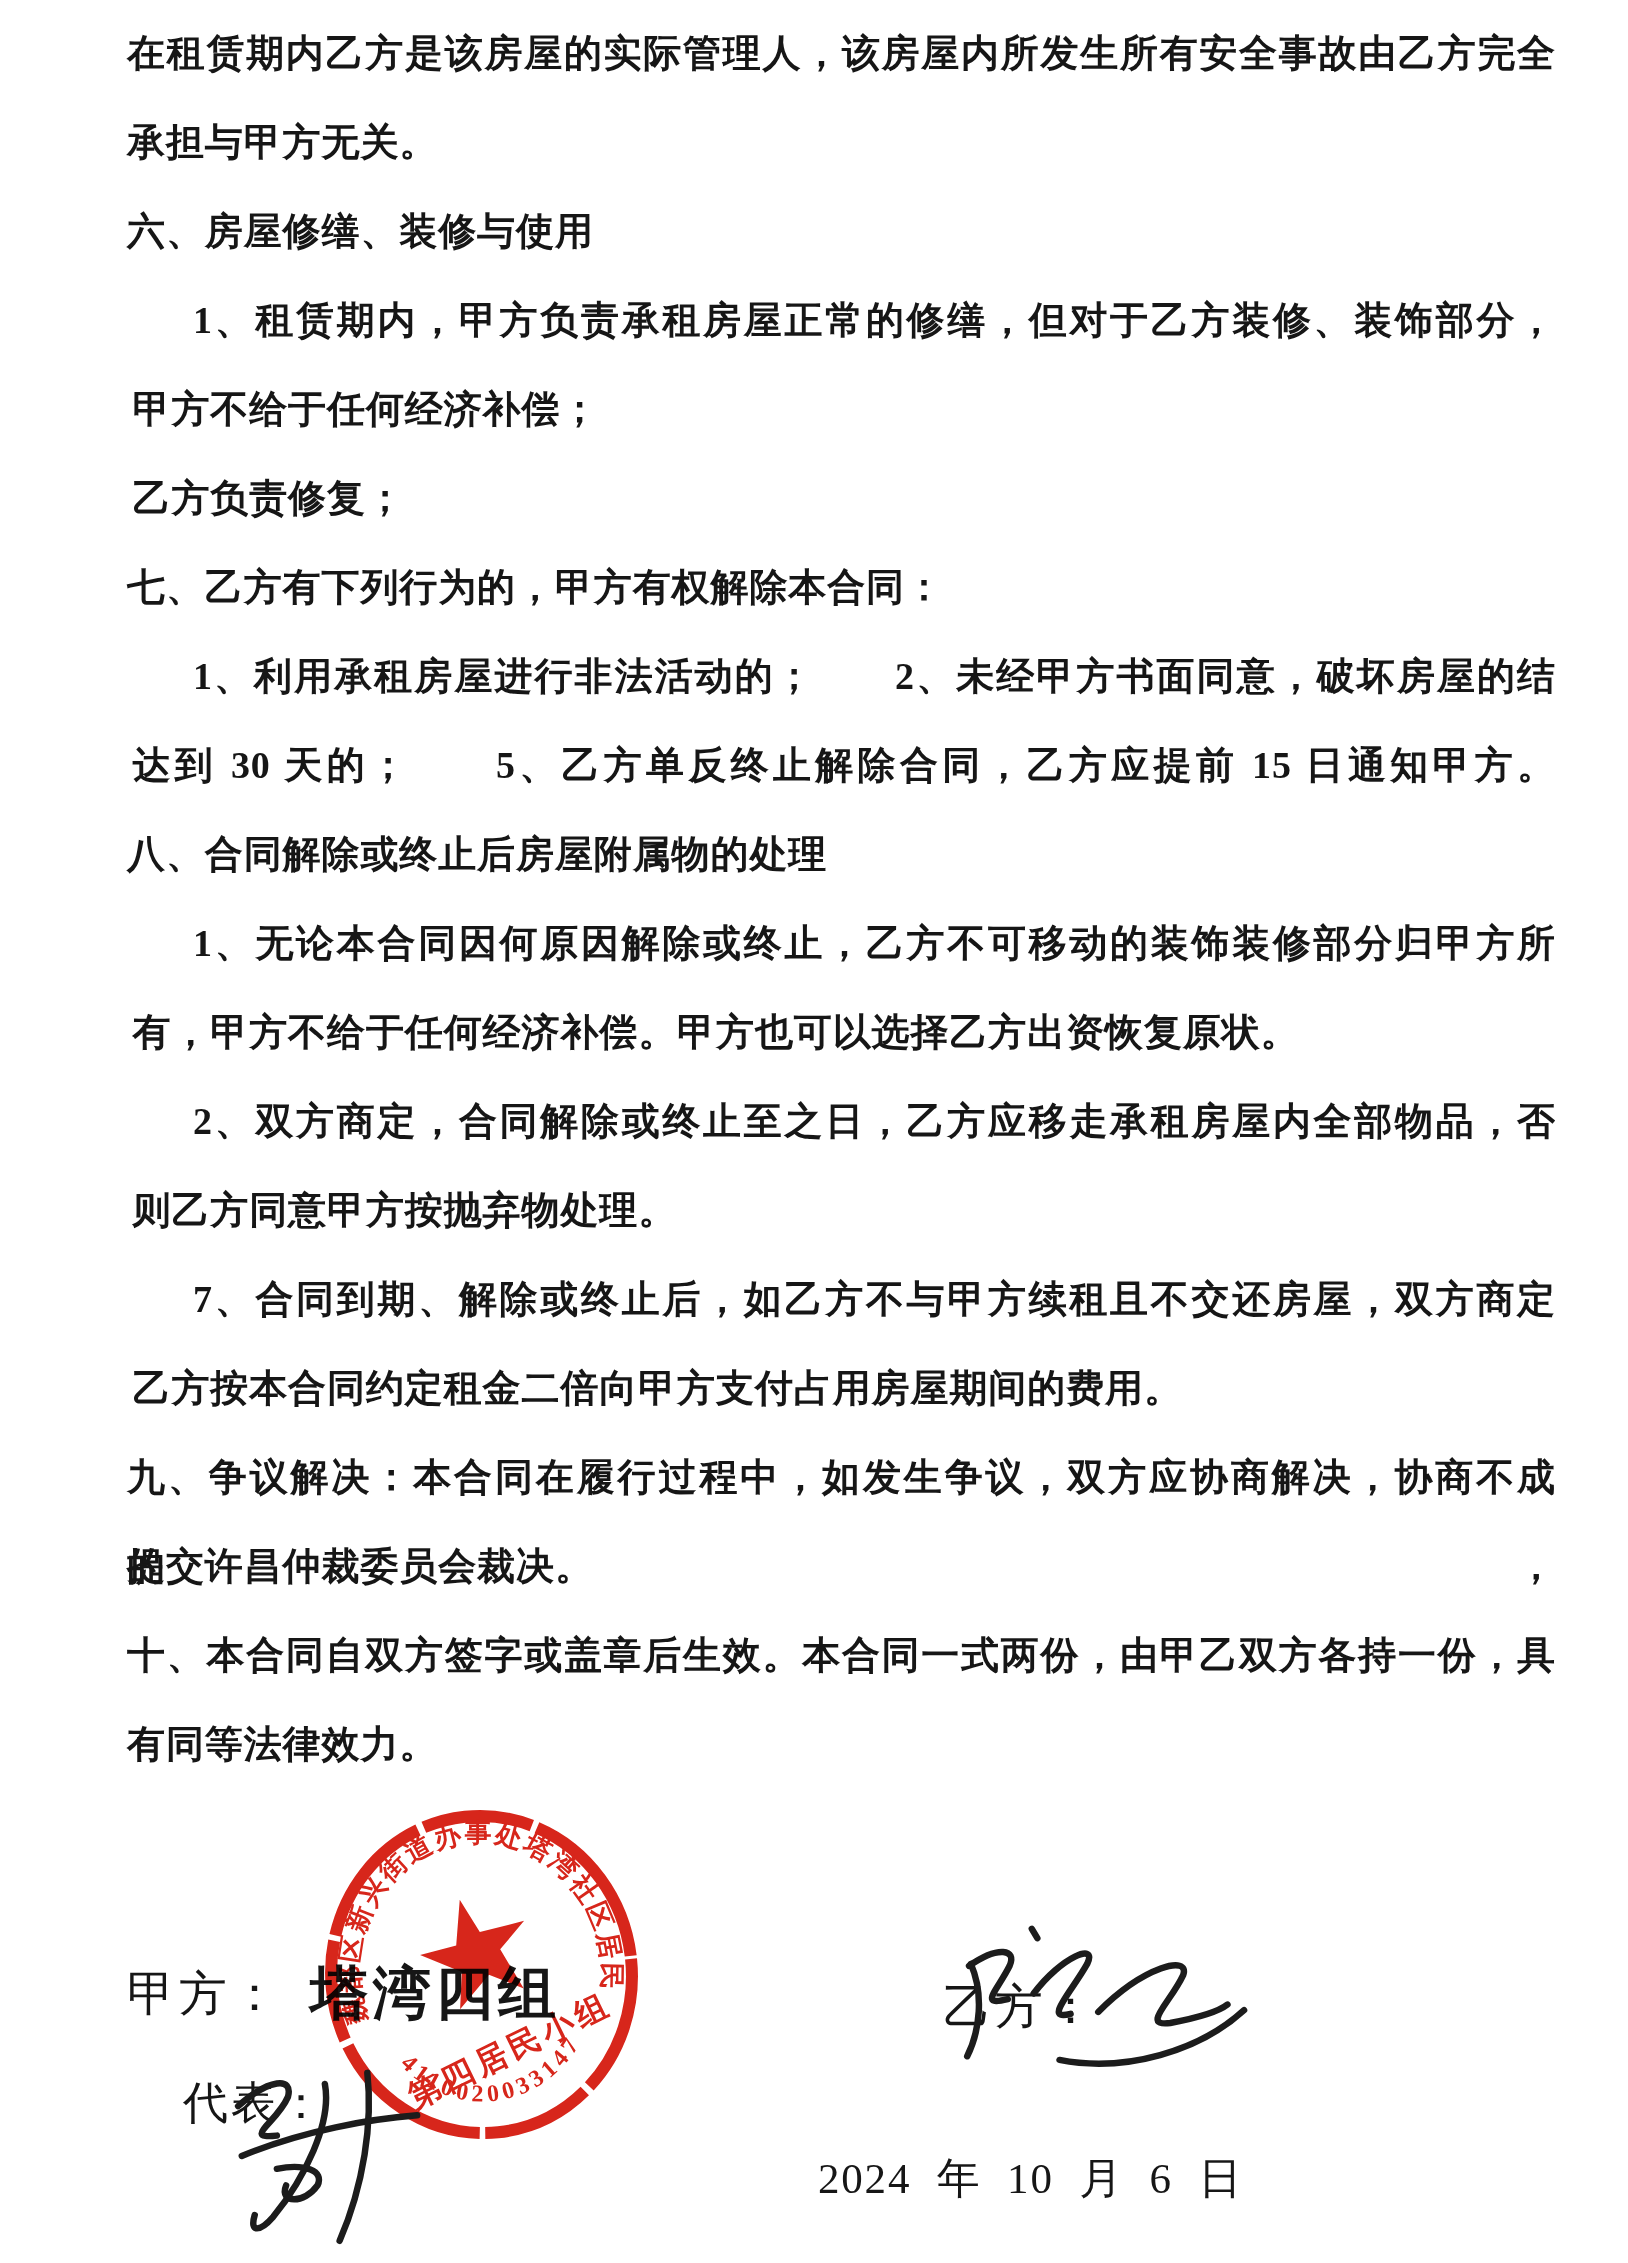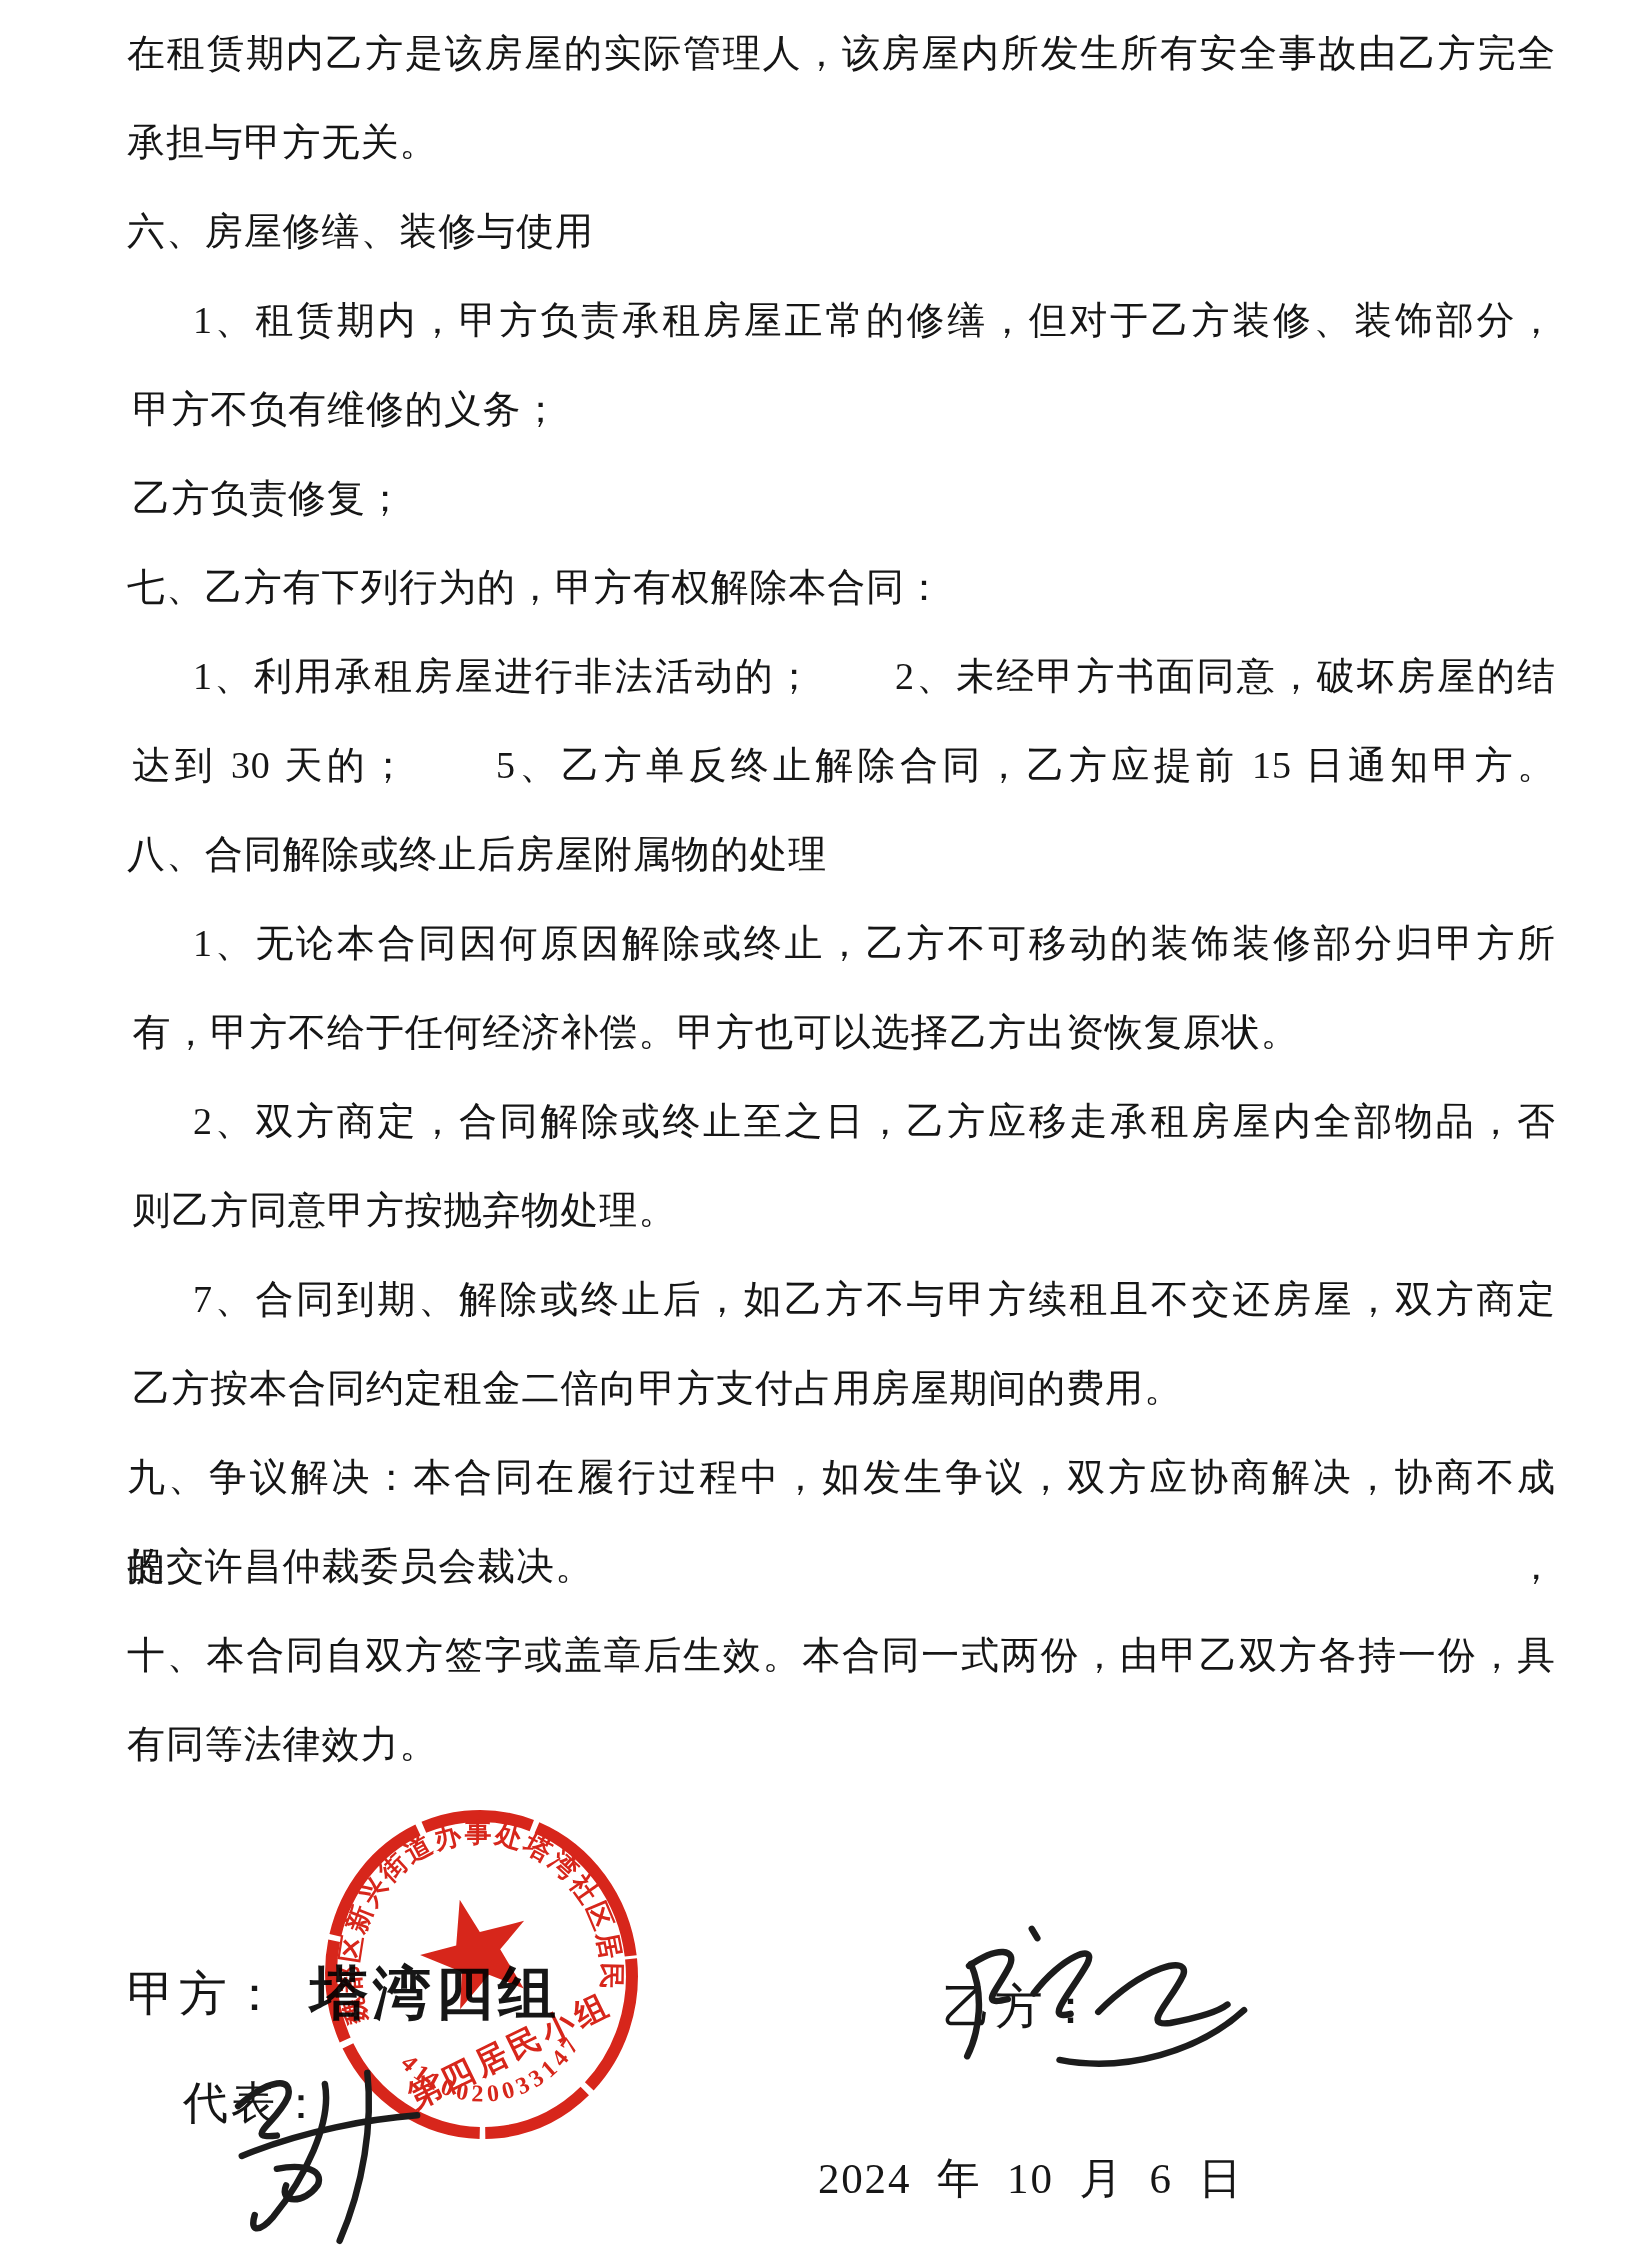--- a/index.html
+++ b/index.html
@@ -2,21 +2,21 @@
 <html style="font-size:14.8px"><head>
 <meta charset="utf-8">
 <title>Scanned Contract Page</title>
 <style>
   html,body{margin:0;padding:0;background:#888;}
   .page{
     position:relative;width:1628px;height:2263px;background:#ffffff;
     font-family:"Liberation Serif", serif;color:#161616;overflow:hidden;
     margin:0 auto;
   }
-  .body-lines{position:absolute;left:127px;top:9.2px;width:1429px;}
+  .body-lines{position:absolute;left:127px;top:9.2px;width:1429px;font-weight:bold;}
   .line{
     font-size:38px;line-height:89px;height:89px;white-space:nowrap;
     letter-spacing:0.9px;color:#161616;
   }
   .line.j{white-space:normal;text-align:justify;text-align-last:justify;}
   .ind-item{margin-left:66px;}
   .ind-cont{margin-left:5.5px;}
   .party-a{position:absolute;left:127px;top:1955px;display:flex;align-items:center;text-align:center;}
   .party-a .lbl{font-size:48px;letter-spacing:3.7px;}
   .party-a .name{font-size:58px;font-weight:bold;letter-spacing:4.6px;margin-left:28px;}
@@ -39,21 +39,21 @@
 </head>
 <body>
 
 <div class="page">
 
   <div class="body-lines">
       <div class="line ind-body j">在租赁期内乙方是该房屋的实际管理人，该房屋内所发生所有安全事故由乙方完全</div>
       <div class="line ind-body">承担与甲方无关。</div>
       <div class="line ind-body">六、房屋修缮、装修与使用</div>
       <div class="line ind-item j">1、租赁期内，甲方负责承租房屋正常的修缮，但对于乙方装修、装饰部分，</div>
-      <div class="line ind-cont">甲方不负有维修的义务；</div>
+      <div class="line ind-cont">甲方不给于任何经济补偿；</div>
       <div class="line ind-cont">乙方负责修复；</div>
       <div class="line ind-body">七、乙方有下列行为的，甲方有权解除本合同：</div>
       <div class="line ind-item j">1、利用承租房屋进行非法活动的；　　2、未经甲方书面同意，破坏房屋的结</div>
       <div class="line ind-cont j">达到 30 天的；　　5、乙方单反终止解除合同，乙方应提前 15 日通知甲方。</div>
       <div class="line ind-body">八、合同解除或终止后房屋附属物的处理</div>
       <div class="line ind-item j">1、无论本合同因何原因解除或终止，乙方不可移动的装饰装修部分归甲方所</div>
       <div class="line ind-cont">有，甲方不给于任何经济补偿。甲方也可以选择乙方出资恢复原状。</div>
       <div class="line ind-item j">2、双方商定，合同解除或终止至之日，乙方应移走承租房屋内全部物品，否</div>
       <div class="line ind-cont">则乙方同意甲方按抛弃物处理。</div>
       <div class="line ind-item j">7、合同到期、解除或终止后，如乙方不与甲方续租且不交还房屋，双方商定</div>

